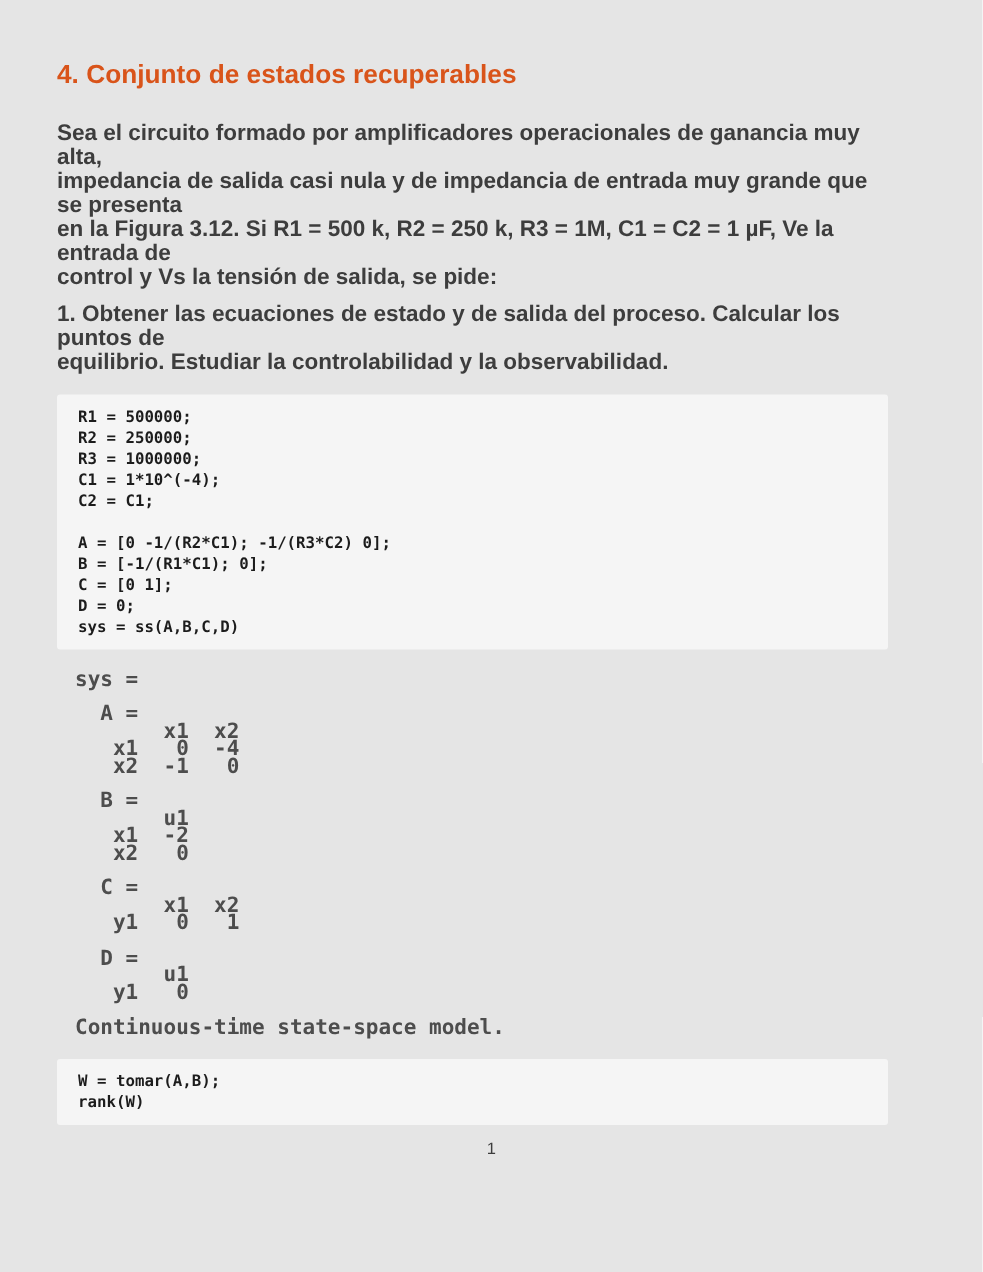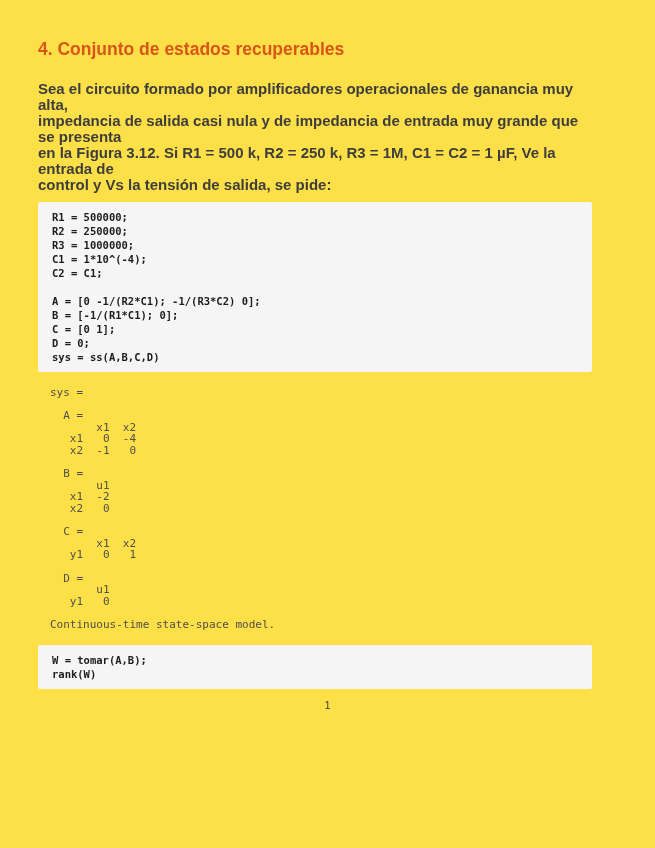--- a/index.html
+++ b/index.html
@@ -4,21 +4,21 @@
 <style>
   html, body {
     margin: 0;
     padding: 0;
     background: #ffffff;
   }
   .page {
     position: relative;
     width: 655px;
     height: 848px;
-    background: #fde047;
+    background: #e5e5e5;
     box-sizing: border-box;
     padding: 38px 63px 0 38px;
     font-family: "Liberation Sans", sans-serif;
     overflow: hidden;
   }
   .title {
     margin: 0 0 21px 0;
     font-size: 17.5px;
     line-height: 22px;
     font-weight: bold;
@@ -44,23 +44,23 @@
     font-size: 10.5px;
     line-height: 14px;
     font-weight: bold;
     color: #1c1c1c;
     white-space: pre;
   }
   .code-setup { margin-bottom: 15px; }
   .output-block {
     margin: 0 0 15px 12px;
     font-family: "DejaVu Sans Mono", monospace;
-    font-size: 11px;
+    font-size: 14px;
     line-height: 11.6px;
-    font-weight: normal;
+    font-weight: bold;
     color: #4d4d4d;
     white-space: pre;
   }
   .equilibrio { margin-bottom: 11px; }
   .x1e        { margin-bottom: 12px; }
   .ye         { margin-bottom: 27px; }
   .page-number {
     width: 655px;
     margin-left: -38px;
     margin-top: 10px;
@@ -74,20 +74,22 @@
 
 <div class="page">
 
   <h1 class="title">4. Conjunto de estados recuperables</h1>
 
   <p class="para bold intro">Sea el circuito formado por amplificadores operacionales de ganancia muy alta,
 impedancia de salida casi nula y de impedancia de entrada muy grande que se presenta
 en la Figura 3.12. Si R1 = 500 k, R2 = 250 k, R3 = 1M, C1 = C2 = 1 µF, Ve la entrada de
 control y Vs la tensión de salida, se pide:</p>
 
+  <p class="para bold task">1. Obtener las ecuaciones de estado y de salida del proceso. Calcular los puntos de
+equilibrio. Estudiar la controlabilidad y la observabilidad.</p>
 
   <pre class="code-block code-setup">R1 = 500000;
 R2 = 250000;
 R3 = 1000000;
 C1 = 1*10^(-4);
 C2 = C1;
 
 A = [0 -1/(R2*C1); -1/(R3*C2) 0];
 B = [-1/(R1*C1); 0];
 C = [0 1];

